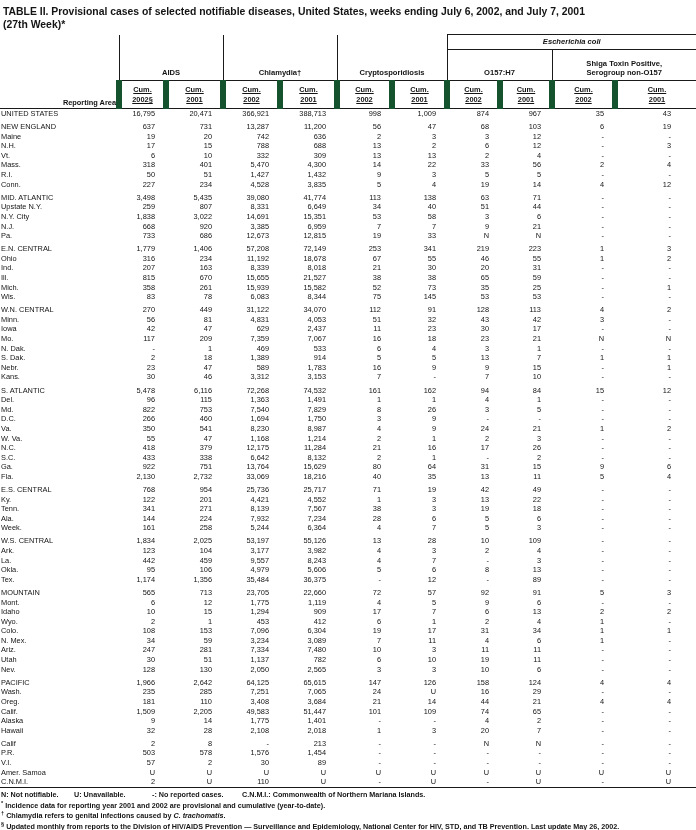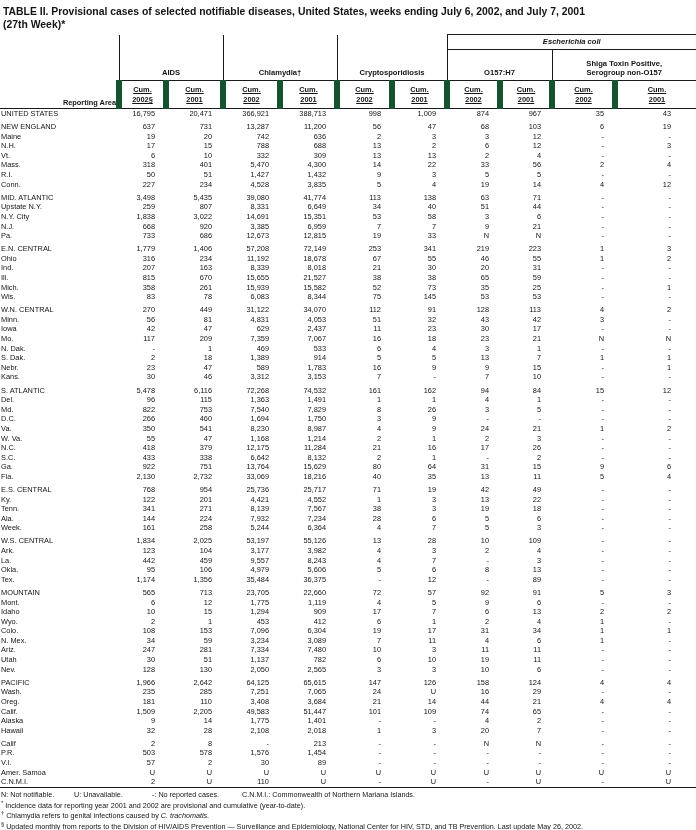--- a/index.html
+++ b/index.html
@@ -20,21 +20,21 @@
     border-bottom:1.6px solid #1a1a1a;text-decoration:underline;}
   .ra{vertical-align:bottom;text-align:right;padding:0 0 2px 1px;border-bottom:1.6px solid #1a1a1a;font-size:7.6px;}
   
   tbody td{height:9.6px;white-space:nowrap;overflow:hidden;}
   tbody td.area{text-align:left;padding-left:1px;}
   tbody td.num{text-align:right;padding-right:11px;}
   tbody td.num:last-child{padding-right:25px;}
   tbody tr.gap td{height:3.5px;}
   tbody tr:last-child td{border-bottom:1.6px solid #1a1a1a;}
   
-  .foot{font-size:7.2px;line-height:7.6px;padding:3px 10px 0 1px;}
+  .foot{font-size:7.2px;line-height:7.6px;padding:3px 10px 0 1px;font-weight:bold;}
   .legend span{display:inline-block;}
   .legend .l0{width:71px;} .legend .l1{width:76px;} .legend .l2{width:88px;}
   .fnote{padding-left:9px;text-indent:-9px;margin-top:1.2px;}
   .fnote.just{text-align:justify;}
   .mk{font-size:5.6px;vertical-align:3px;padding-right:2px;}
   .it{font-style:italic;}
 </style>
 </head>
 <body>
 

